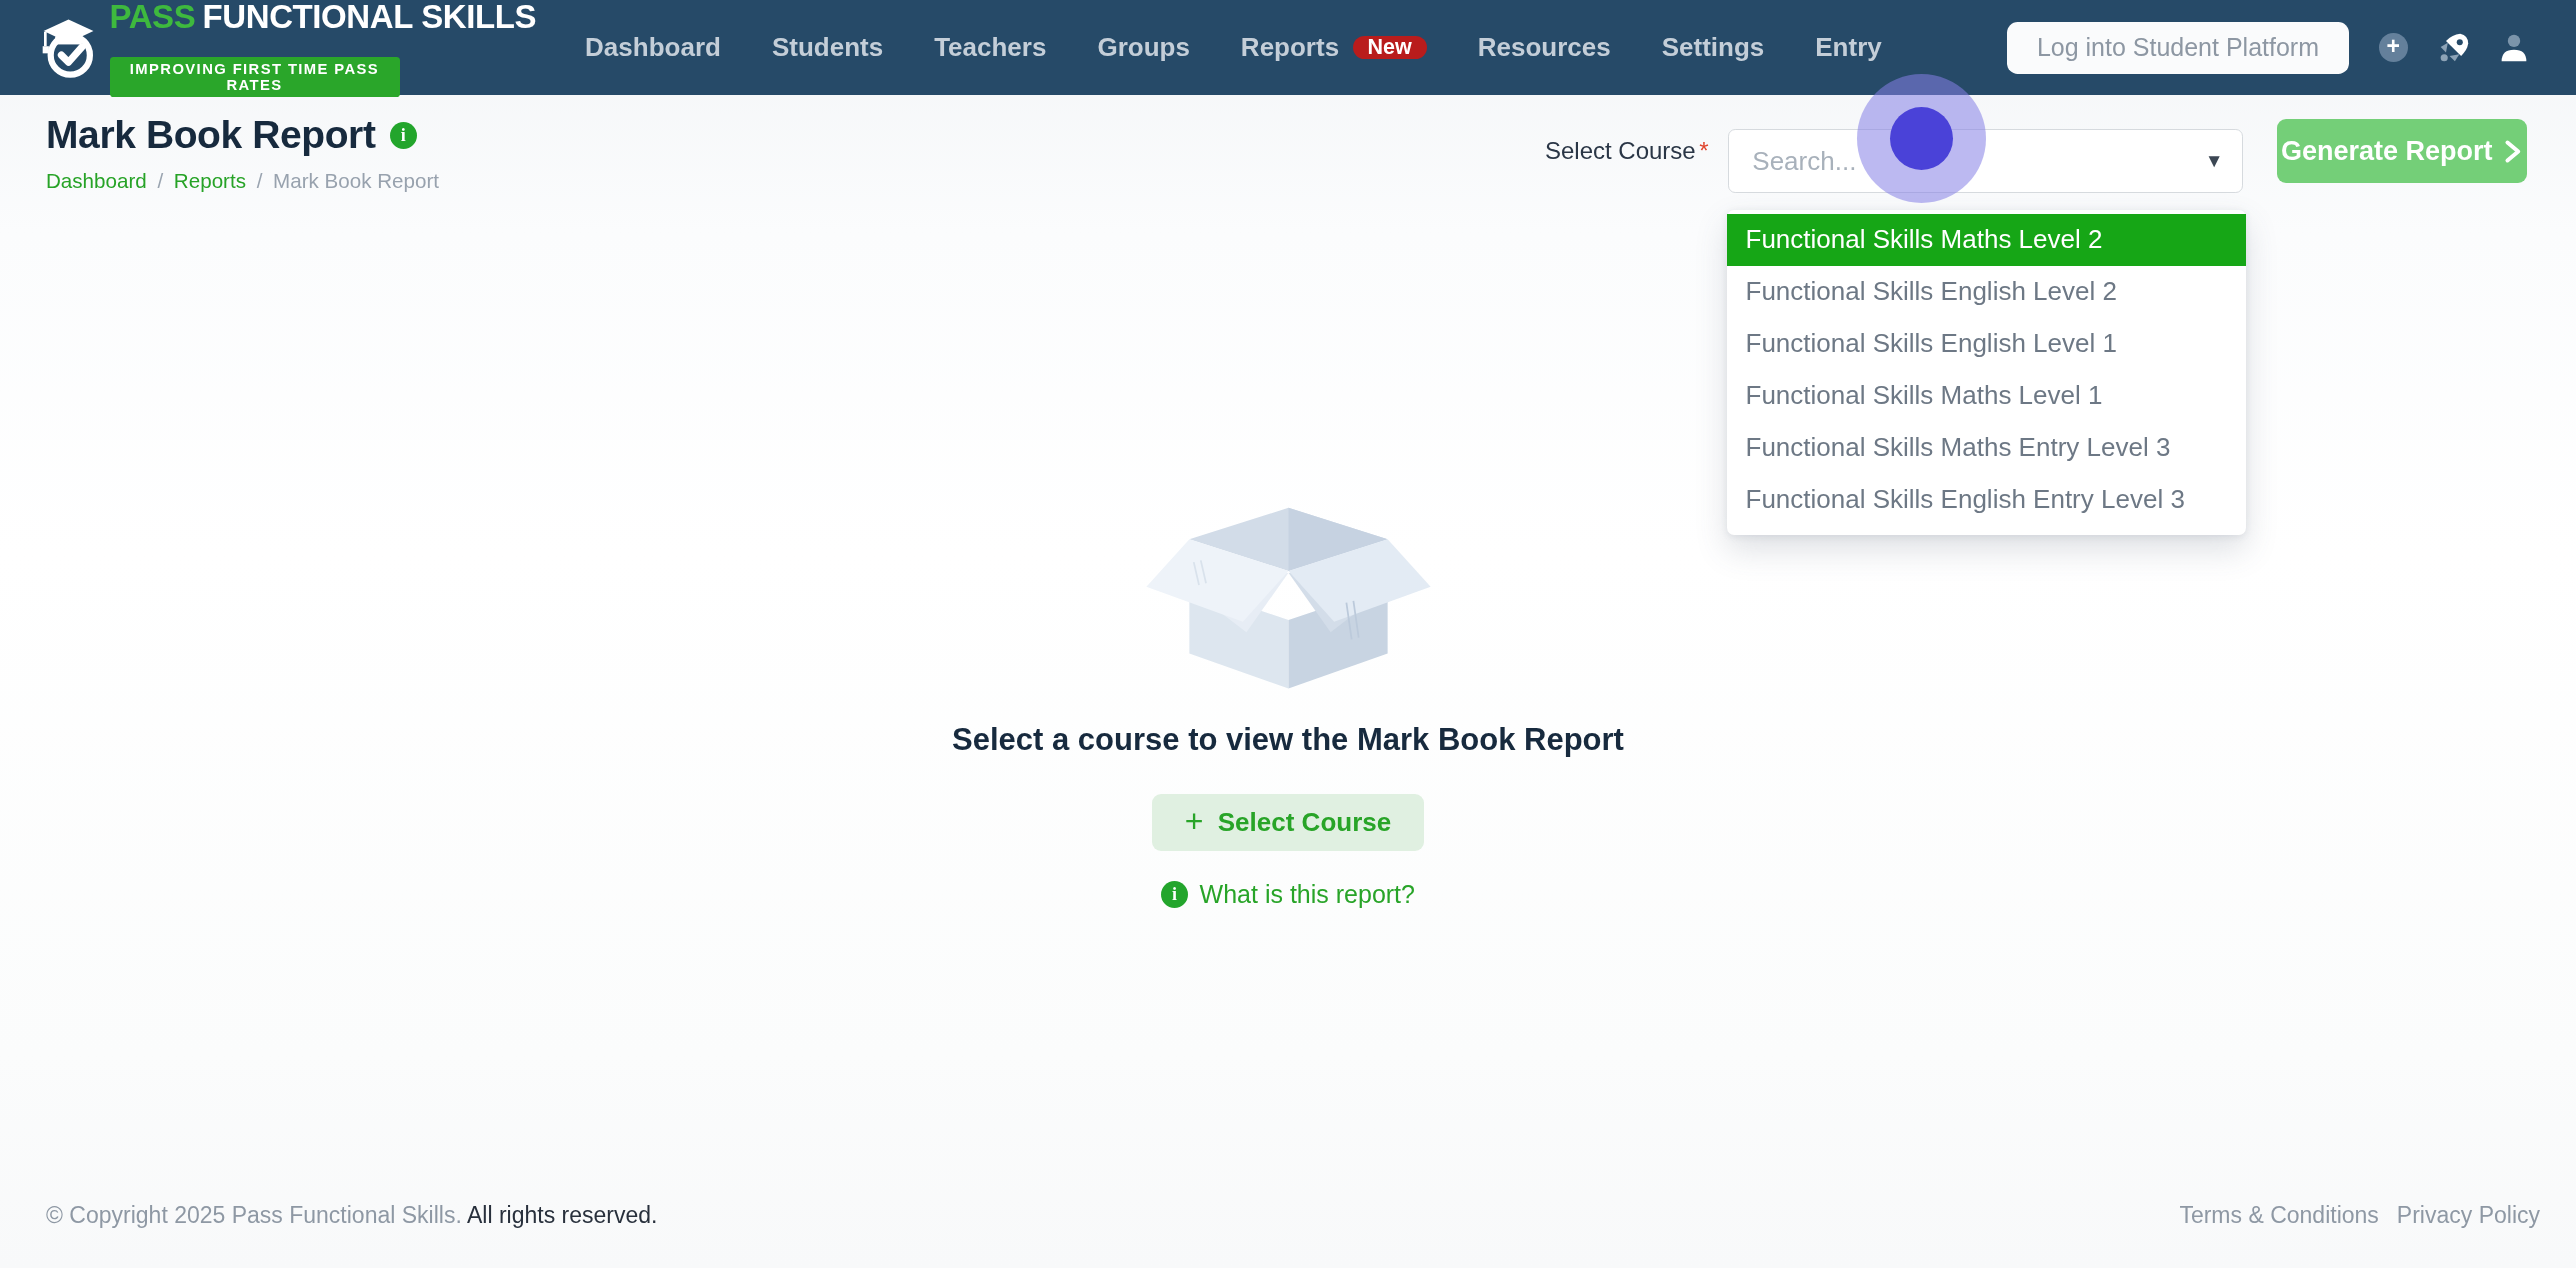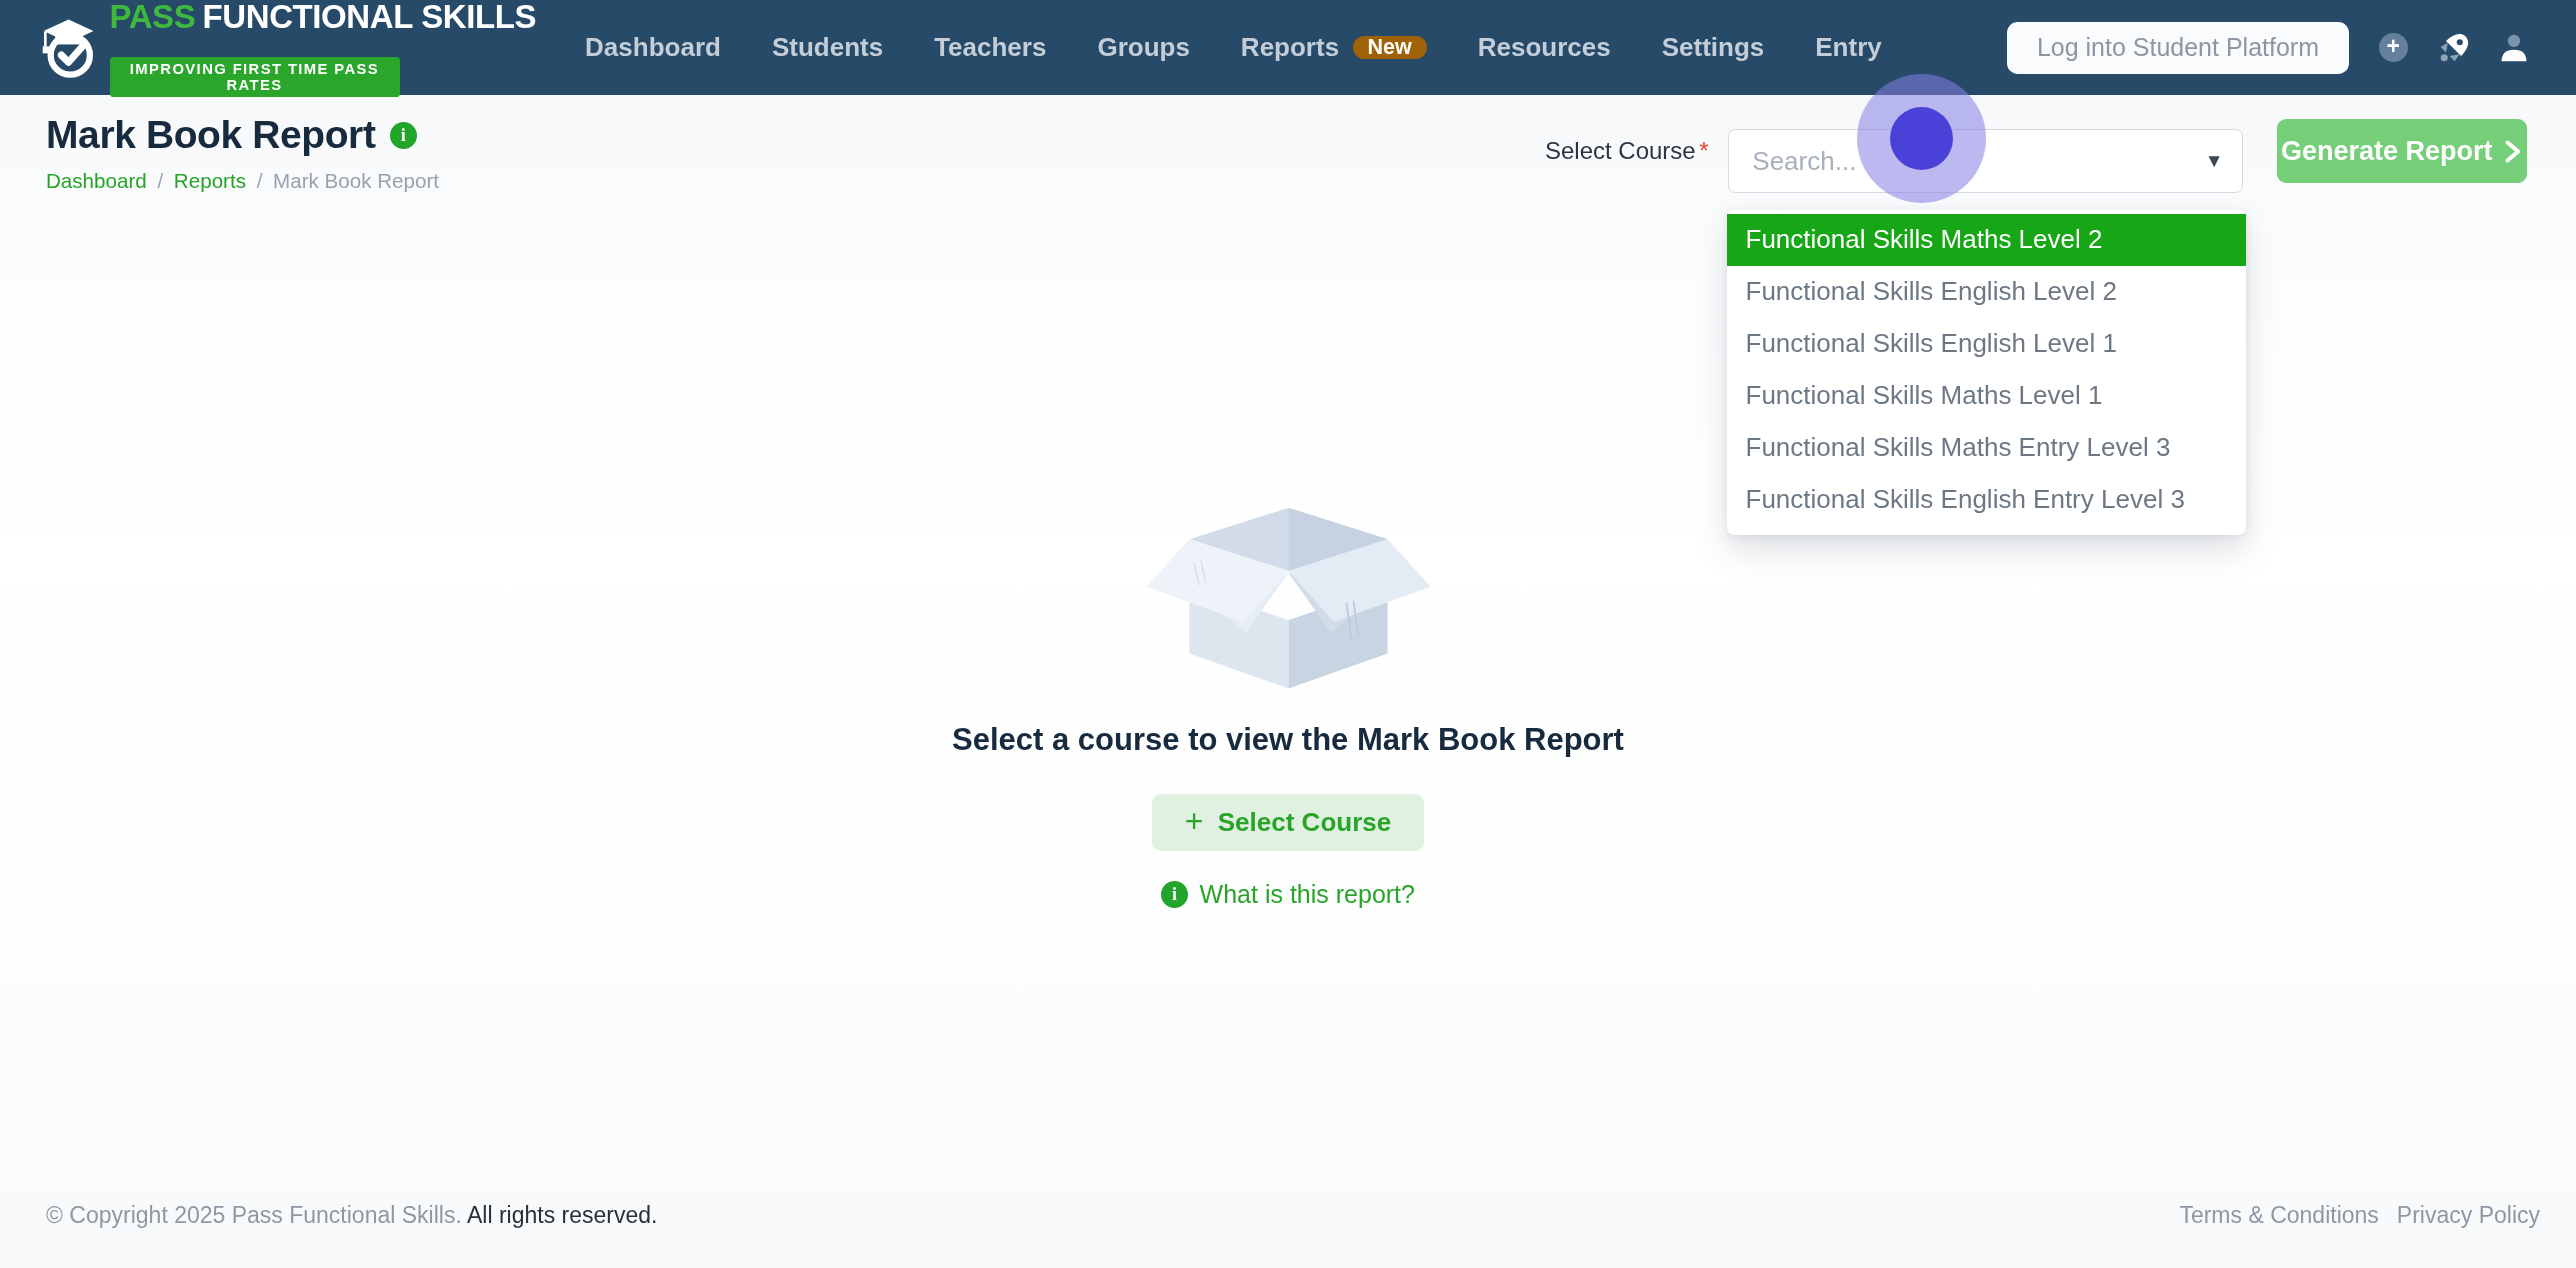--- a/index.html
+++ b/index.html
@@ -14,21 +14,21 @@
   .logo { display:flex; align-items:center; gap:12.5px; cursor:pointer; }
   .logo-text { display:flex; flex-direction:column; }
   .logo-line1 { font-size:33px; font-weight:800; letter-spacing:-0.4px; white-space:nowrap; }
   .logo-pass { color:#3eb93e; }
   .logo-rest { color:#ffffff; margin-left:7.2px; }
   .logo-tagline { margin-top:21px; background:#2aa62a; color:#ffffff; font-size:14.8px; font-weight:700;
                   letter-spacing:1.4px; padding:3.6px 0; border-radius:3.6px; text-align:center; width:290px; }
   .nav-links { display:flex; align-items:center; gap:51px; margin-left:49px; list-style:none; }
   .nav-link { color:#c4ced8; font-size:26px; font-weight:600; text-decoration:none; cursor:pointer;
               display:flex; align-items:center; white-space:nowrap; }
-  .nav-badge { margin-left:13.4px; background:#a16207; color:#ffffff; font-size:21.5px; font-weight:700;
+  .nav-badge { margin-left:13.4px; background:#b91c1c; color:#ffffff; font-size:21.5px; font-weight:700;
                padding:1px 15px; border-radius:894px; line-height:1; }
   .nav-right { margin-left:auto; display:flex; align-items:center; gap:29.5px;padding-left:44px; }
   .login-btn { height:52px; background:#fafbfc; border:none; border-radius:10.7px; padding:0 30px;
                color:#8d97a3; font-size:25px; font-family:inherit; cursor:pointer; white-space:nowrap; }
   .nav-icon { display:flex; align-items:center; justify-content:center; cursor:pointer; }
   .plus-circle { width:29.5px; height:29.5px; border-radius:50%; background:#64809b; color:#ffffff;
                  font-size:23px; font-weight:700; display:flex; align-items:center; justify-content:center;
                  line-height:1; padding-bottom:1.8px; }
 
   

